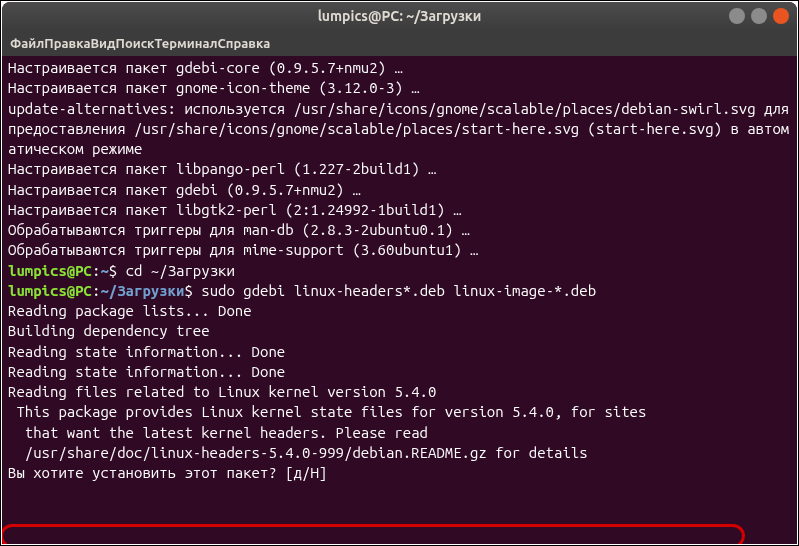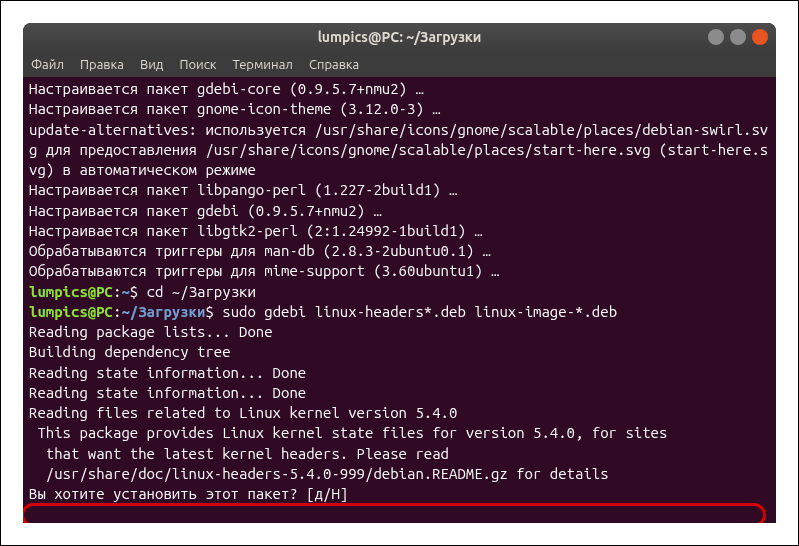--- a/index.html
+++ b/index.html
@@ -12,21 +12,21 @@
       font-family: "Ubuntu Mono", "DejaVu Sans Mono", monospace;
       width: 799px;
       height: 546px;
       position: relative;
     }
     .outer-frame {
       border: 1px solid #000;
       width: 799px;
       height: 546px;
       background: #fff;
-      padding: 22px;
+      padding: 1px;
     }
     .window {
       width: 100%;
       height: 100%;
       background: #300a24;
       border-radius: 8px 8px 0 0;
       overflow: hidden;
       display: flex;
       flex-direction: column;
     }
@@ -66,21 +66,22 @@
     }
     .win-min { background: #8b8b8b; }
     .win-max { background: #8b8b8b; }
     .win-close { background: #e95420; }
     .menubar {
       background: #3c3c3c;
       height: 26px;
       display: flex;
       align-items: center;
       padding: 0 8px;
-      gap: 16px;
+      gap: 0;
+      font-weight: bold;
     }
     .menu-item {
       color: #dfdbd2;
       font-family: "Ubuntu", sans-serif;
       font-size: 13px;
       cursor: pointer;
     }
     .terminal-body {
       flex: 1;
       background: #300a24;

